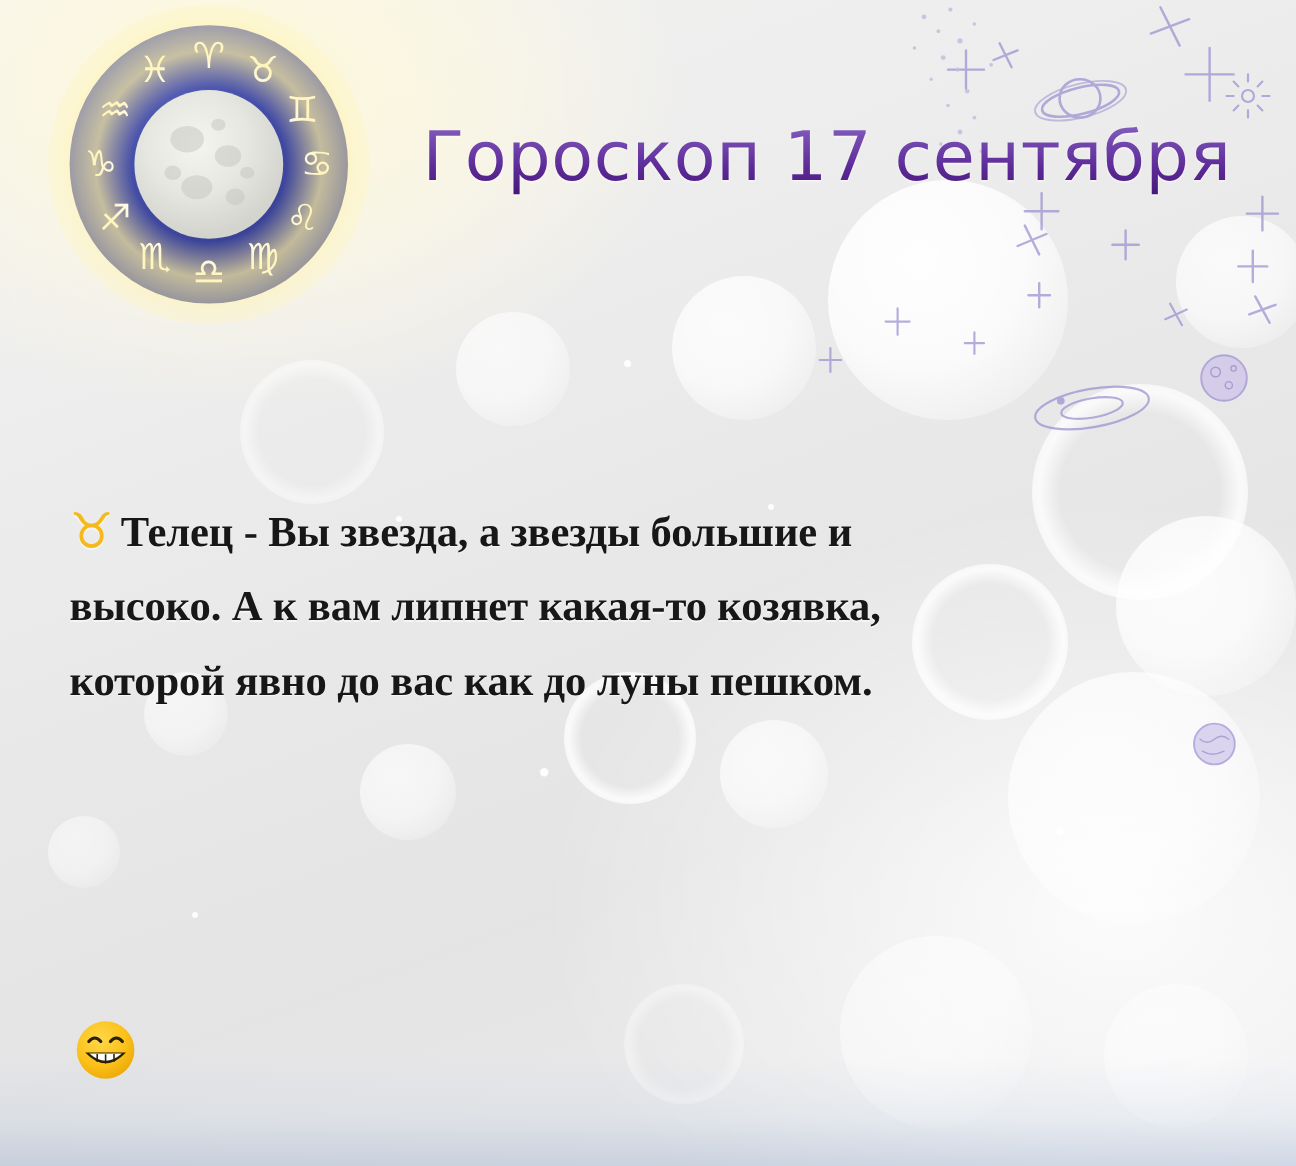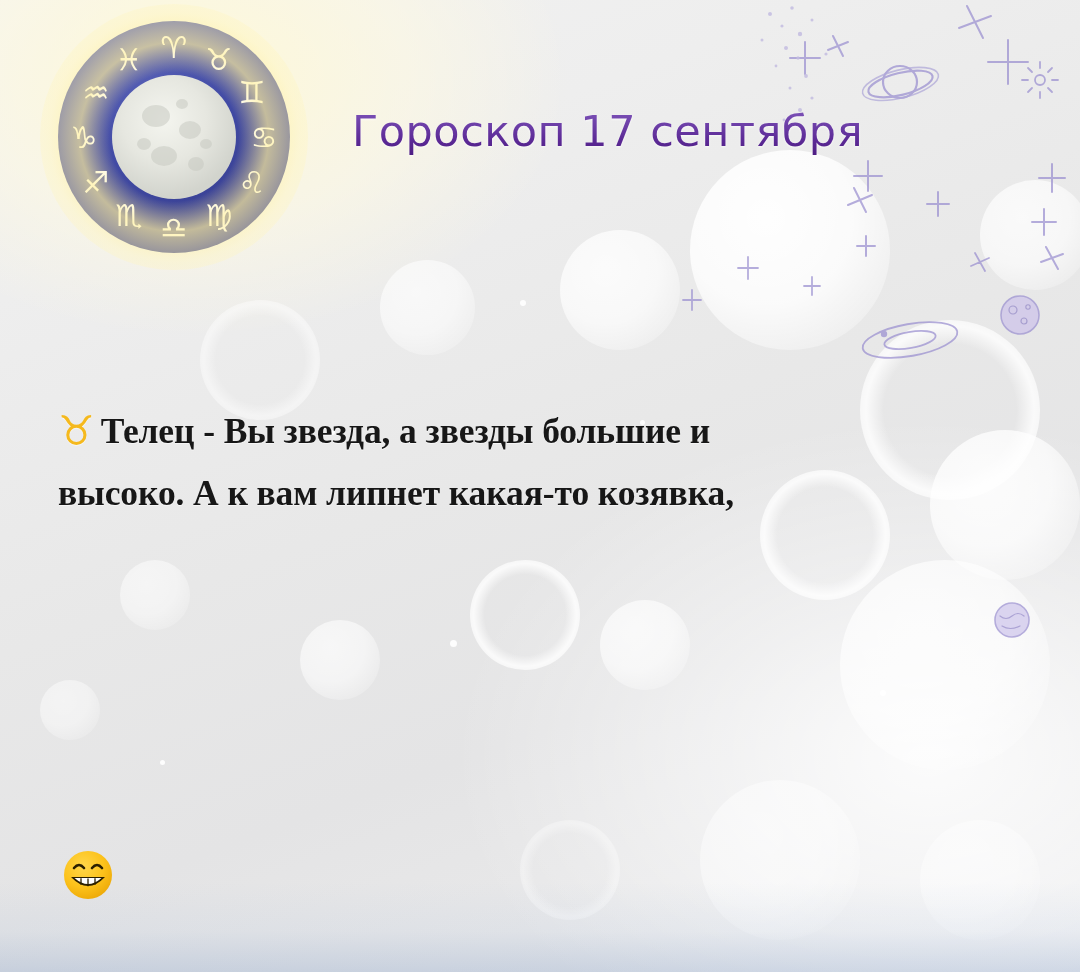--- a/index.html
+++ b/index.html
@@ -76,21 +76,21 @@
   }
 
   
   #title {
     position: absolute;
     left: 352px;
     top: 92px;
     width: 700px;
     height: 80px;
     font-family: "DejaVu Sans", "Liberation Sans", sans-serif;
-    font-size: 43px;
+    font-size: 57px;
     font-weight: 400;
     letter-spacing: 0.5px;
     line-height: 78px;
     white-space: nowrap;
     background: linear-gradient(to bottom, #8d74c4 0%, #7a4fb5 26%, #5c2a96 60%, #3d0f6e 100%);
     -webkit-background-clip: text;
     background-clip: text;
     color: transparent;
     -webkit-text-fill-color: transparent;
     text-shadow: none;
@@ -289,25 +289,26 @@
         <text x="89" y="55">♓</text>
       </g>
     </svg>
   </div>
 
   <div id="title">Гороскоп 17 сентября</div>
 
   <div id="body-text">
 
 
-    <div class="entry" style="margin-top:32px;">
+    <div class="entry" style="margin-top:44px;">
       <p>
         <span class="sign-glyph">♉</span><span>Телец - Вы звезда, а звезды большие и</span>
       </p>
       <p><span>высоко. А к вам липнет какая-то козявка,</span></p>
+      <p><span>которой явно до вас как до луны пешком.</span></p>
     </div>
 
   </div>
 
   <svg id="emoji" viewBox="0 0 52 52">
     <defs>
       <radialGradient id="emojiGrad" cx="40%" cy="32%" r="72%">
         <stop offset="0%" stop-color="#ffd74a"></stop>
         <stop offset="60%" stop-color="#fcc21b"></stop>
         <stop offset="100%" stop-color="#eda908"></stop>

